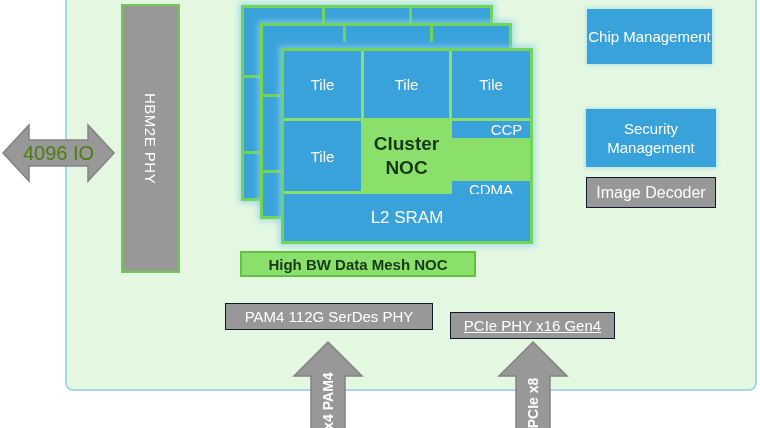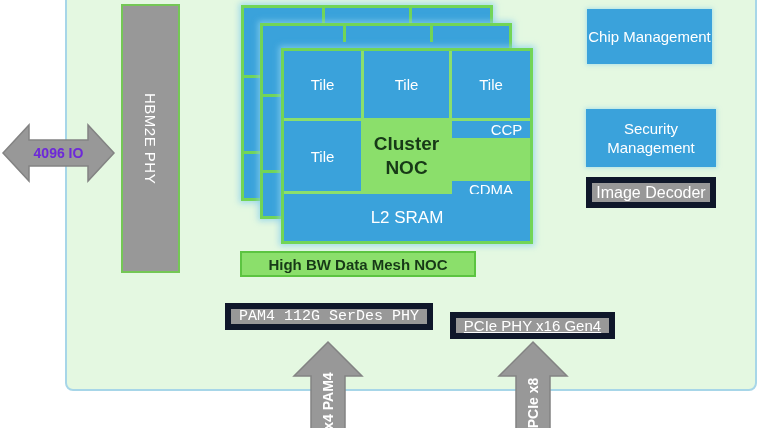--- a/index.html
+++ b/index.html
@@ -45,41 +45,41 @@
   .cell.l2{grid-column:1/4;font-size:17px;}
   
   .noc-bar{
     left:240px;top:251px;width:236px;height:26px;
     background:#8bdf6b;border:2px solid #5cc441;
     display:flex;align-items:center;justify-content:center;
     color:#173917;font-weight:bold;font-size:15px;
   }
   
   .gray-box{
-    background:#989898;border:6px solid #0f172a;
+    background:#989898;border:1px solid #0f172a;
     display:flex;align-items:center;justify-content:center;
     color:#ffffff;font-size:15px;
   }
-  .serdes{left:225px;top:303px;width:208px;height:27px;font-family:Liberation Mono, monospace;}
+  .serdes{left:225px;top:303px;width:208px;height:27px;}
   .pcie{left:450px;top:312px;width:165px;height:27px;text-decoration:underline;}
   .img-dec{left:586px;top:177px;width:130px;height:31px;font-size:16px;}
   
   .blue-box{
     background:#3aa2db;display:flex;align-items:center;justify-content:center;
     color:#ffffff;font-size:15px;text-align:center;line-height:1.3;
     box-shadow:0 0 4px 1px rgba(140,210,235,.6);
   }
   .chip-mgmt{left:587px;top:9px;width:125px;height:55px;}
   .sec-mgmt{left:586px;top:109px;width:130px;height:58px;}
   
   .arrow-svg{overflow:visible;}
   .io-label{
     left:2px;top:118px;width:113px;height:70px;
     display:flex;align-items:center;justify-content:center;
-    color:#6d28d9;font-weight:bold;font-size:14px;z-index:5;
+    color:#4d7c0f;font-weight:normal;font-size:20px;z-index:5;
   }
   .rot-label{
     color:#ffffff;font-weight:bold;font-size:14px;text-align:center;
     transform:rotate(-90deg);z-index:6;white-space:nowrap;
   }
   .pam4-label{left:289px;top:392px;width:80px;height:18px;}
   .pcie-label{left:504px;top:394px;width:60px;height:18px;}
   svg{display:block;}
 </style>
 </head>

